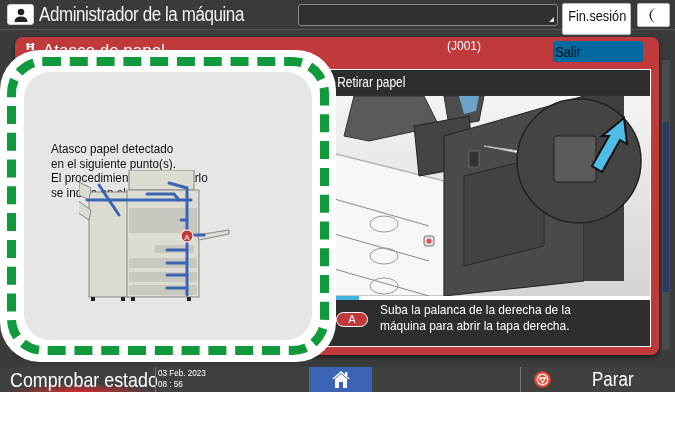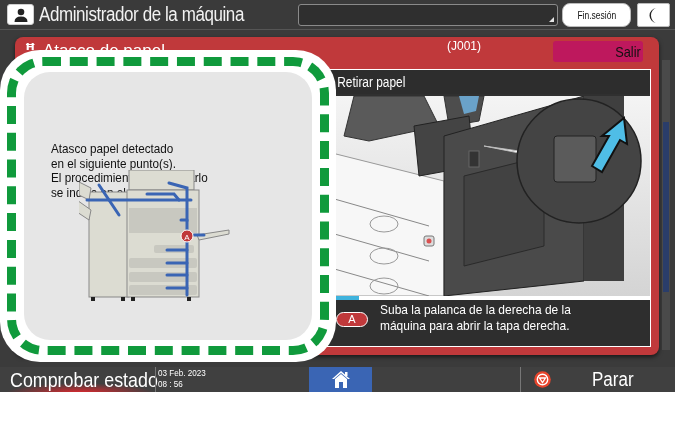--- a/index.html
+++ b/index.html
@@ -8,31 +8,31 @@
 
   .screen { position: absolute; left: 0; top: 0; width: 675px; height: 392px; background: #3b3b3b; overflow: hidden; }
 
   
   .topbar { position: absolute; left: 0; top: 0; width: 675px; height: 30px; background: #3a3a3a; border-bottom: 1px solid #555; }
   .user-icon-box { position: absolute; left: 7px; top: 4px; width: 27px; height: 21px; border: 1px solid #cfcfcf; border-radius: 3px; background: #fff; }
   .user-icon-box svg { position: absolute; left: 5px; top: 2px; }
   .admin-title { position: absolute; left: 39px; top: 3px; font-family: "Liberation Sans", sans-serif; color: #f2f2f2; font-size: 20px; letter-spacing: -0.5px; transform: scaleX(0.85); transform-origin: left center; white-space: nowrap; }
   .top-field { position: absolute; left: 298px; top: 4px; width: 260px; height: 22px; border: 1px solid #8a8a8a; border-radius: 3px; background: #2f2f2f; }
   .top-field .grip { position: absolute; right: 3px; bottom: 3px; width: 0; height: 0; border-left: 5px solid transparent; border-bottom: 5px solid #e5e5e5; }
-  .logout-btn { position: absolute; left: 562px; top: 3px; width: 69px; height: 24px; background: #fff; border: 1px solid #bbb; border-radius: 8px; color: #111; font-size: 10px; text-align: center; line-height: 24px; }
+  .logout-btn { position: absolute; left: 562px; top: 3px; width: 69px; height: 32px; background: #fff; border: 1px solid #bbb; border-radius: 2px; color: #111; font-size: 15px; text-align: center; line-height: 24px; }
   .logout-btn span { display: inline-block; transform: scaleX(0.85); }
   .sleep-btn { position: absolute; left: 637px; top: 3px; width: 33px; height: 24px; background: #fff; border: 1px solid #bbb; border-radius: 2px; }
   .sleep-btn svg { position: absolute; left: 9px; top: 3px; }
 
   
   .dialog { position: absolute; left: 15px; top: 37px; width: 644px; height: 318px; background: #c0393b; border-radius: 8px; box-shadow: 0 2px 4px rgba(0,0,0,0.6); }
   .dialog-title { position: absolute; left: 10px; top: 3px; color: #fff; font-size: 17px; white-space: nowrap; }
   .dialog-title .ico { display: inline-block; width: 18px; font-weight: bold; }
   .code { position: absolute; left: 432px; top: 2px; color: #fff; font-size: 12px; text-align: center; }
-  .exit-btn { position: absolute; left: 538px; top: 4px; width: 90px; height: 21px; background: #be185d; border-radius: 3px; color: #111; font-size: 15px; text-align: right; line-height: 21px; }
+  .exit-btn { position: absolute; left: 538px; top: 4px; width: 90px; height: 21px; background: #0369a1; border-radius: 3px; color: #111; font-size: 15px; text-align: left; line-height: 21px; }
   .exit-btn span { display: inline-block; transform: scaleX(0.85); }
 
   .guide-panel { position: absolute; left: 8px; top: 32px; width: 628px; height: 278px; background: #303030; border: 1px solid #fff; }
   .guide-title { position: absolute; left: 0; top: 0; width: 100%; height: 24px; background: #2d2d2d; color: #fff; font-size: 14px; line-height: 24px; padding-left: 300px; white-space: nowrap; }
   .guide-title span { display: inline-block; transform: scaleX(0.85); transform-origin: left center; }
   .guide-image { position: absolute; left: 0; top: 26px; width: 626px; height: 200px; background: linear-gradient(#f4f4f4, #d4d4d4); overflow: hidden; }
   .progress { position: absolute; left: 300px; top: 226px; width: 326px; height: 4px; background: #fff; }
   .progress .fill { position: absolute; left: 0; top: 0; width: 35px; height: 4px; background: #3fb3dd; }
   .instruction { position: absolute; left: 0; top: 230px; width: 626px; height: 46px; background: #2e2e2e; }
   .instr-label { position: absolute; left: 312px; top: 12px; width: 32px; height: 15px; background: #c0393b; border: 1px solid #fff; border-radius: 8px; color: #fff; font-size: 11px; text-align: center; line-height: 13px; }

